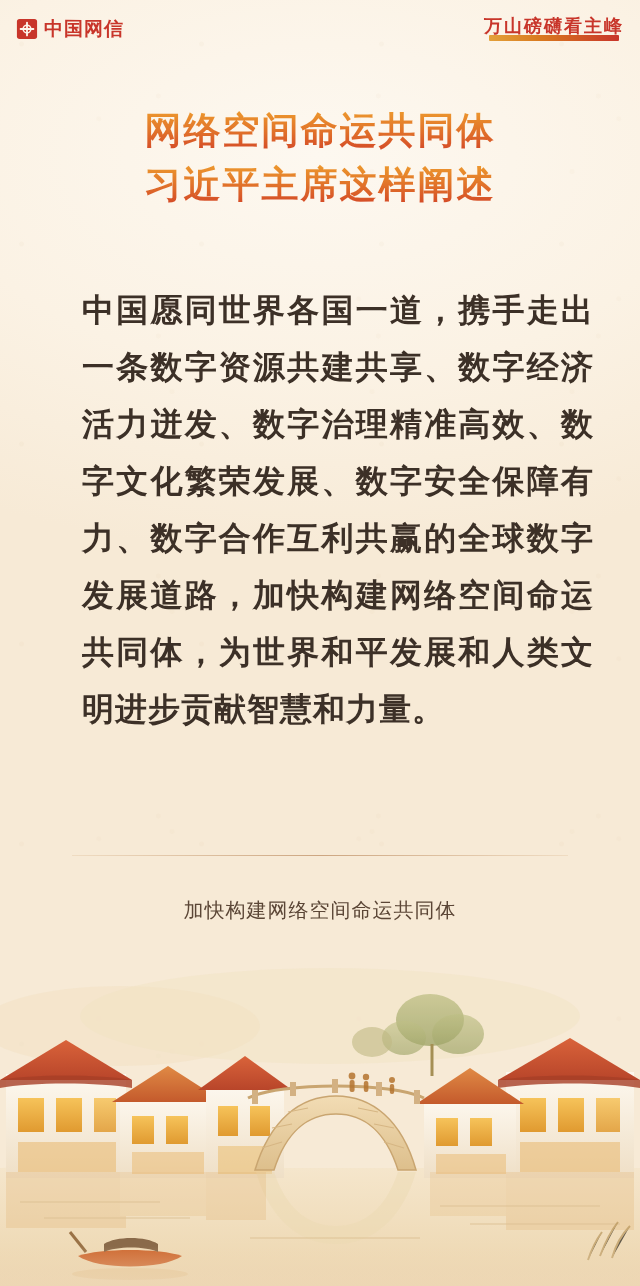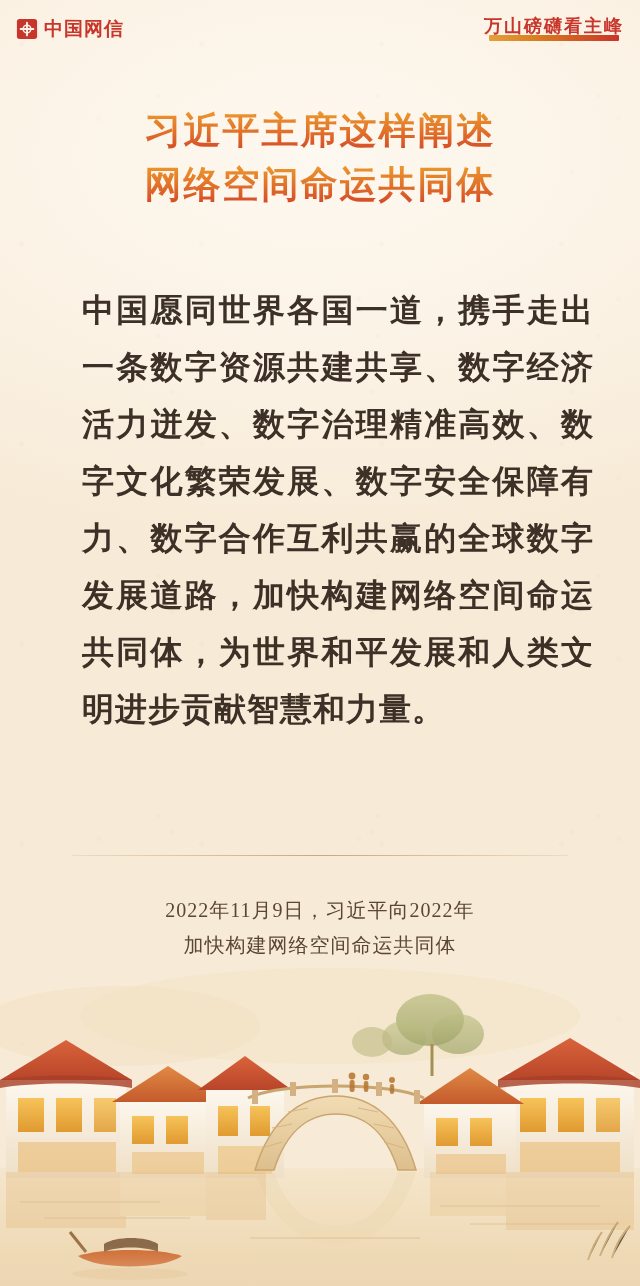--- a/index.html
+++ b/index.html
@@ -185,30 +185,29 @@
       </span>
       <span class="brand-text">中国网信</span>
     </div>
     <div class="header-right">
       <span class="campaign-title">万山磅礴看主峰</span>
       <span class="campaign-bar"></span>
     </div>
   </div>
 
   <div class="title-block">
+    <div class="title-line">网络空间命运共同体</div>
     <div class="title-line">习近平主席这样阐述</div>
-    <div class="title-line">网络空间命运共同体</div>
   </div>
 
   <div class="quote">中国愿同世界各国一道，携手走出一条数字资源共建共享、数字经济活力迸发、数字治理精准高效、数字文化繁荣发展、数字安全保障有力、数字合作互利共赢的全球数字发展道路，加快构建网络空间命运共同体，为世界和平发展和人类文明进步贡献智慧和力量。</div>
 
   <div class="divider"></div>
 
   <div class="source">
-    <div>2022年11月9日，习近平向2022年</div>
     <div>加快构建网络空间命运共同体</div>
   </div>
 
   <div class="illustration">
     <svg viewBox="0 0 640 330" preserveAspectRatio="none" aria-hidden="true">
       <defs>
         <linearGradient id="wall" x1="0" y1="0" x2="0" y2="1">
           <stop offset="0%" stop-color="#fdf8ef"></stop>
           <stop offset="100%" stop-color="#efdfc6"></stop>
         </linearGradient>

